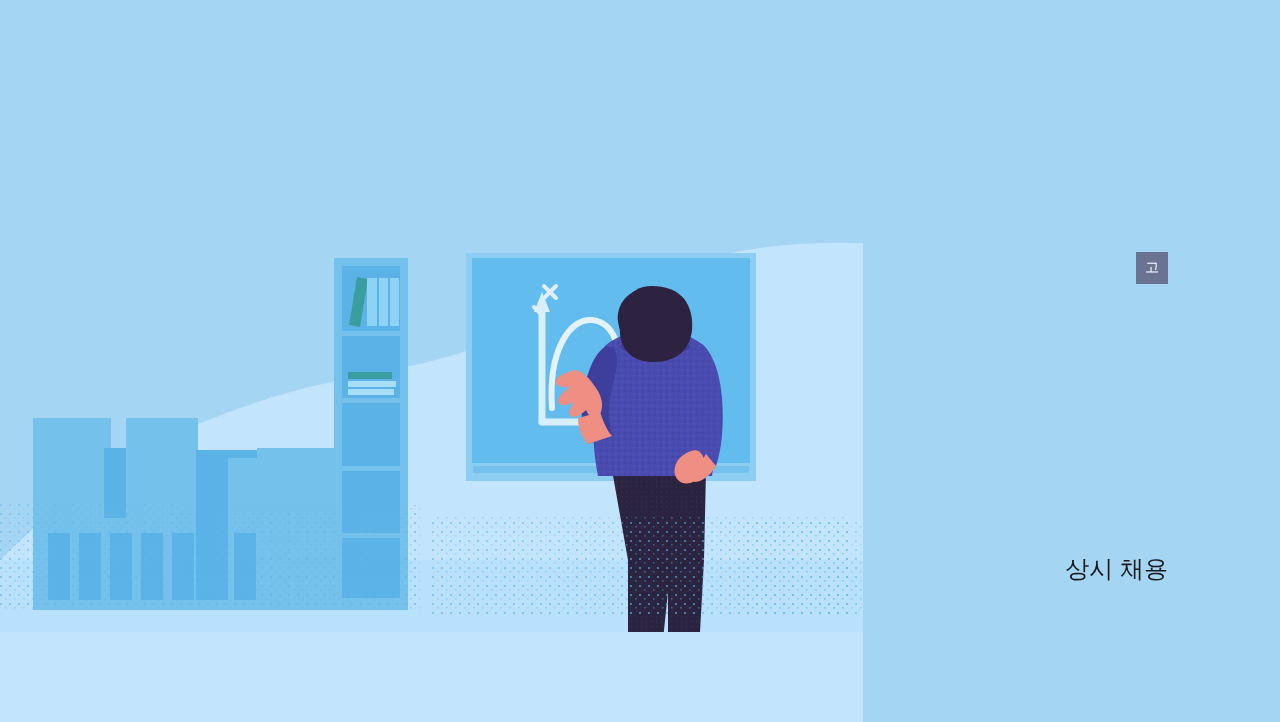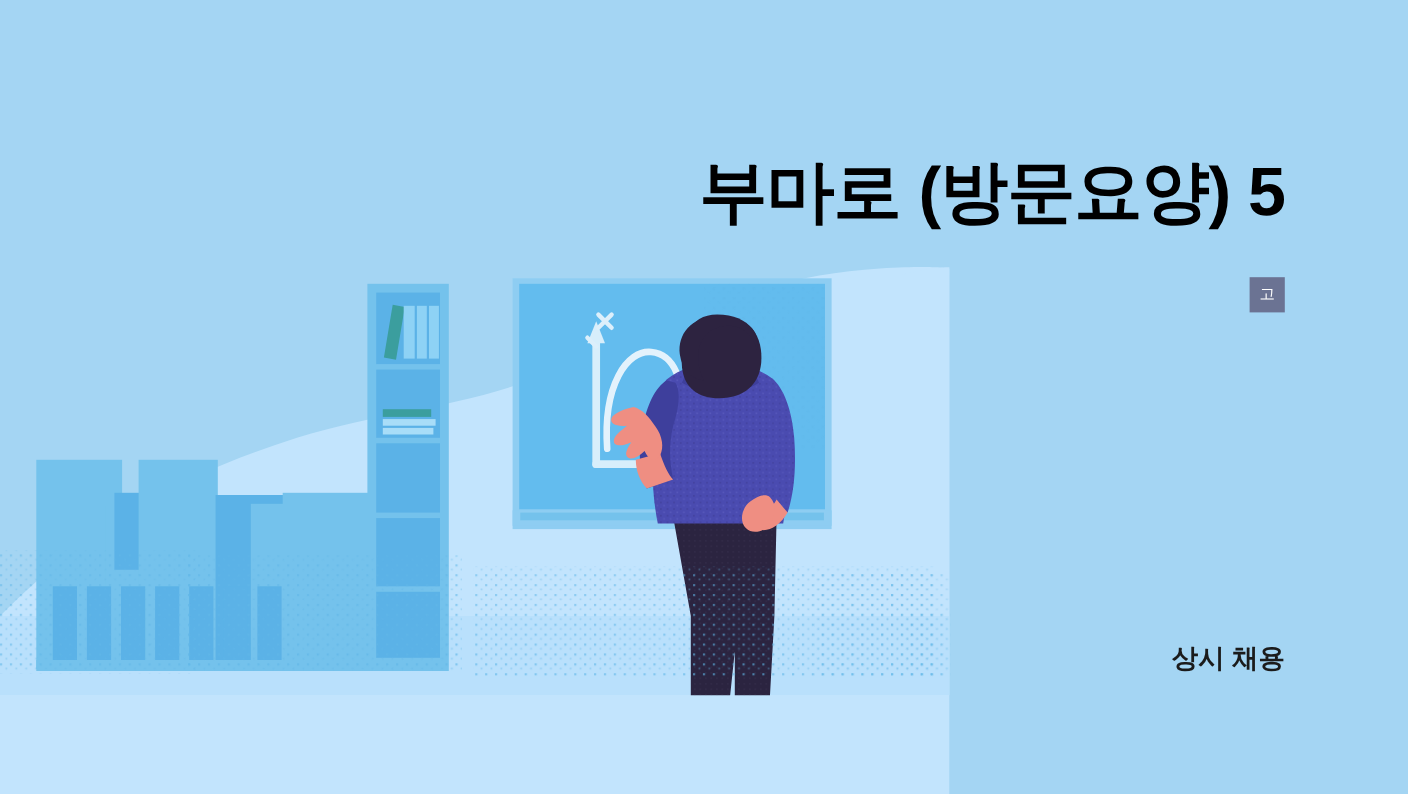--- a/index.html
+++ b/index.html
@@ -47,23 +47,23 @@
   }
   .company-name{
     font-size:30px;
     font-weight:700;
     color:#111111;
     letter-spacing:-0.5px;
   }
   .recruit-status{
     position:absolute;
     right:112px;
-    top:582px;
+    top:553px;
     font-size:24px;
-    font-weight:700;
+    font-weight:400;
     color:#1b1b1b;
     letter-spacing:0px;
     white-space:nowrap;
   }
 </style>
 </head>
 <body>
 
 <div class="stage">
 
@@ -251,21 +251,20 @@
       <rect x="430" y="515" width="420" height="100" fill="url(#speck)" mask="url(#mSpeckUp)" opacity="0.85"></rect>
       <rect x="740" y="520" width="123" height="95" fill="url(#speck)" mask="url(#mSpeckUp)" opacity="0.6"></rect>
     </g>
 
     <rect x="822" y="555" width="42" height="60" fill="url(#speck)" mask="url(#mSpeckLeft)" opacity="0.5"></rect>
 
   </svg>
 
   <div class="text-area">
 
-    <div class="job-title">부마로 (방문요양) 5</div>
 
     <div class="company-row">
       <div class="company-badge">고</div>
     </div>
 
     <div class="recruit-status">상시 채용</div>
   </div>
 
 </div>
 

